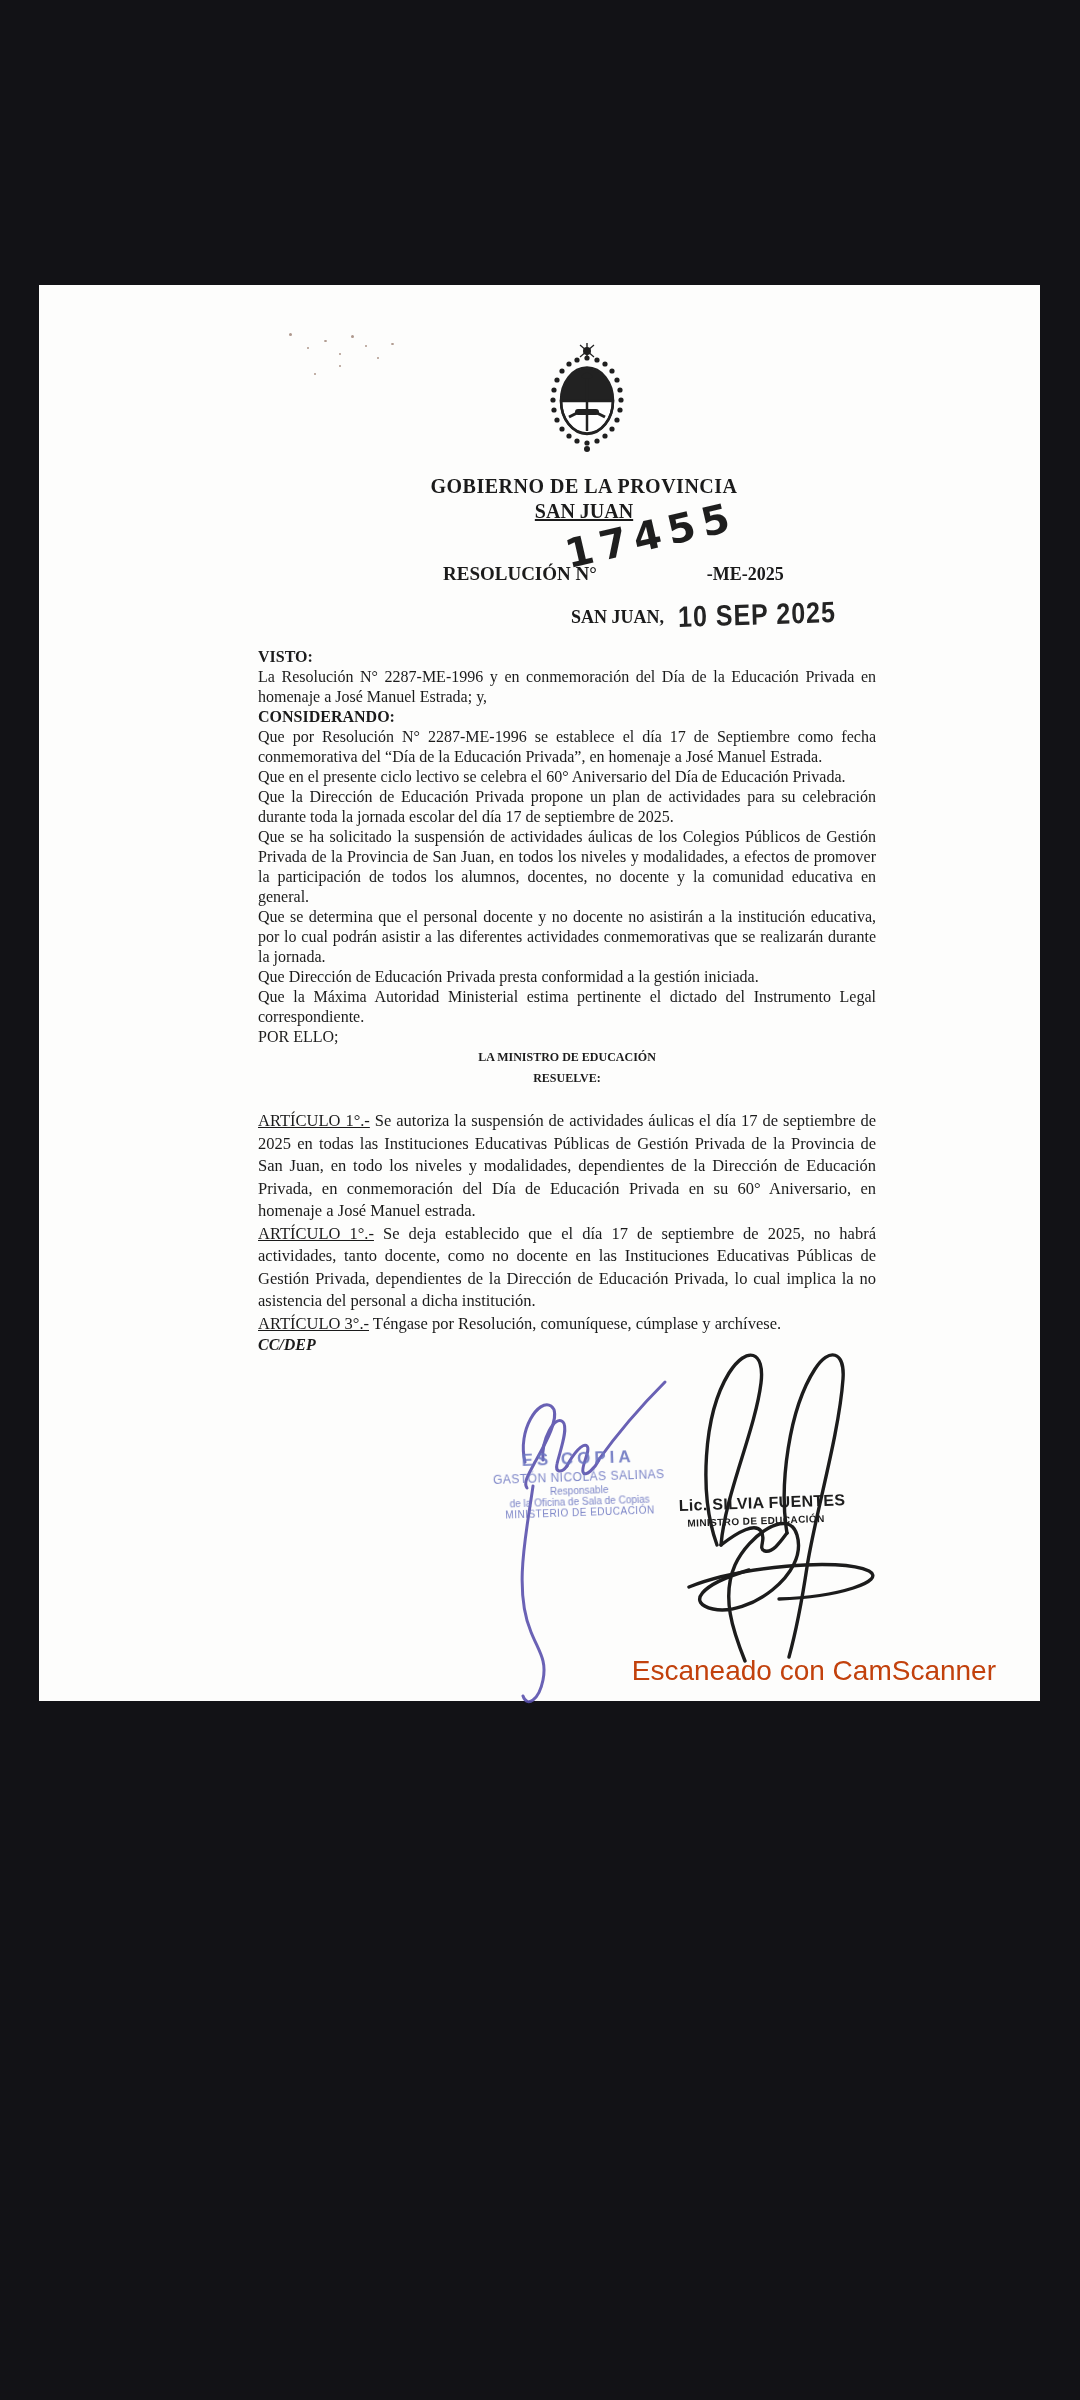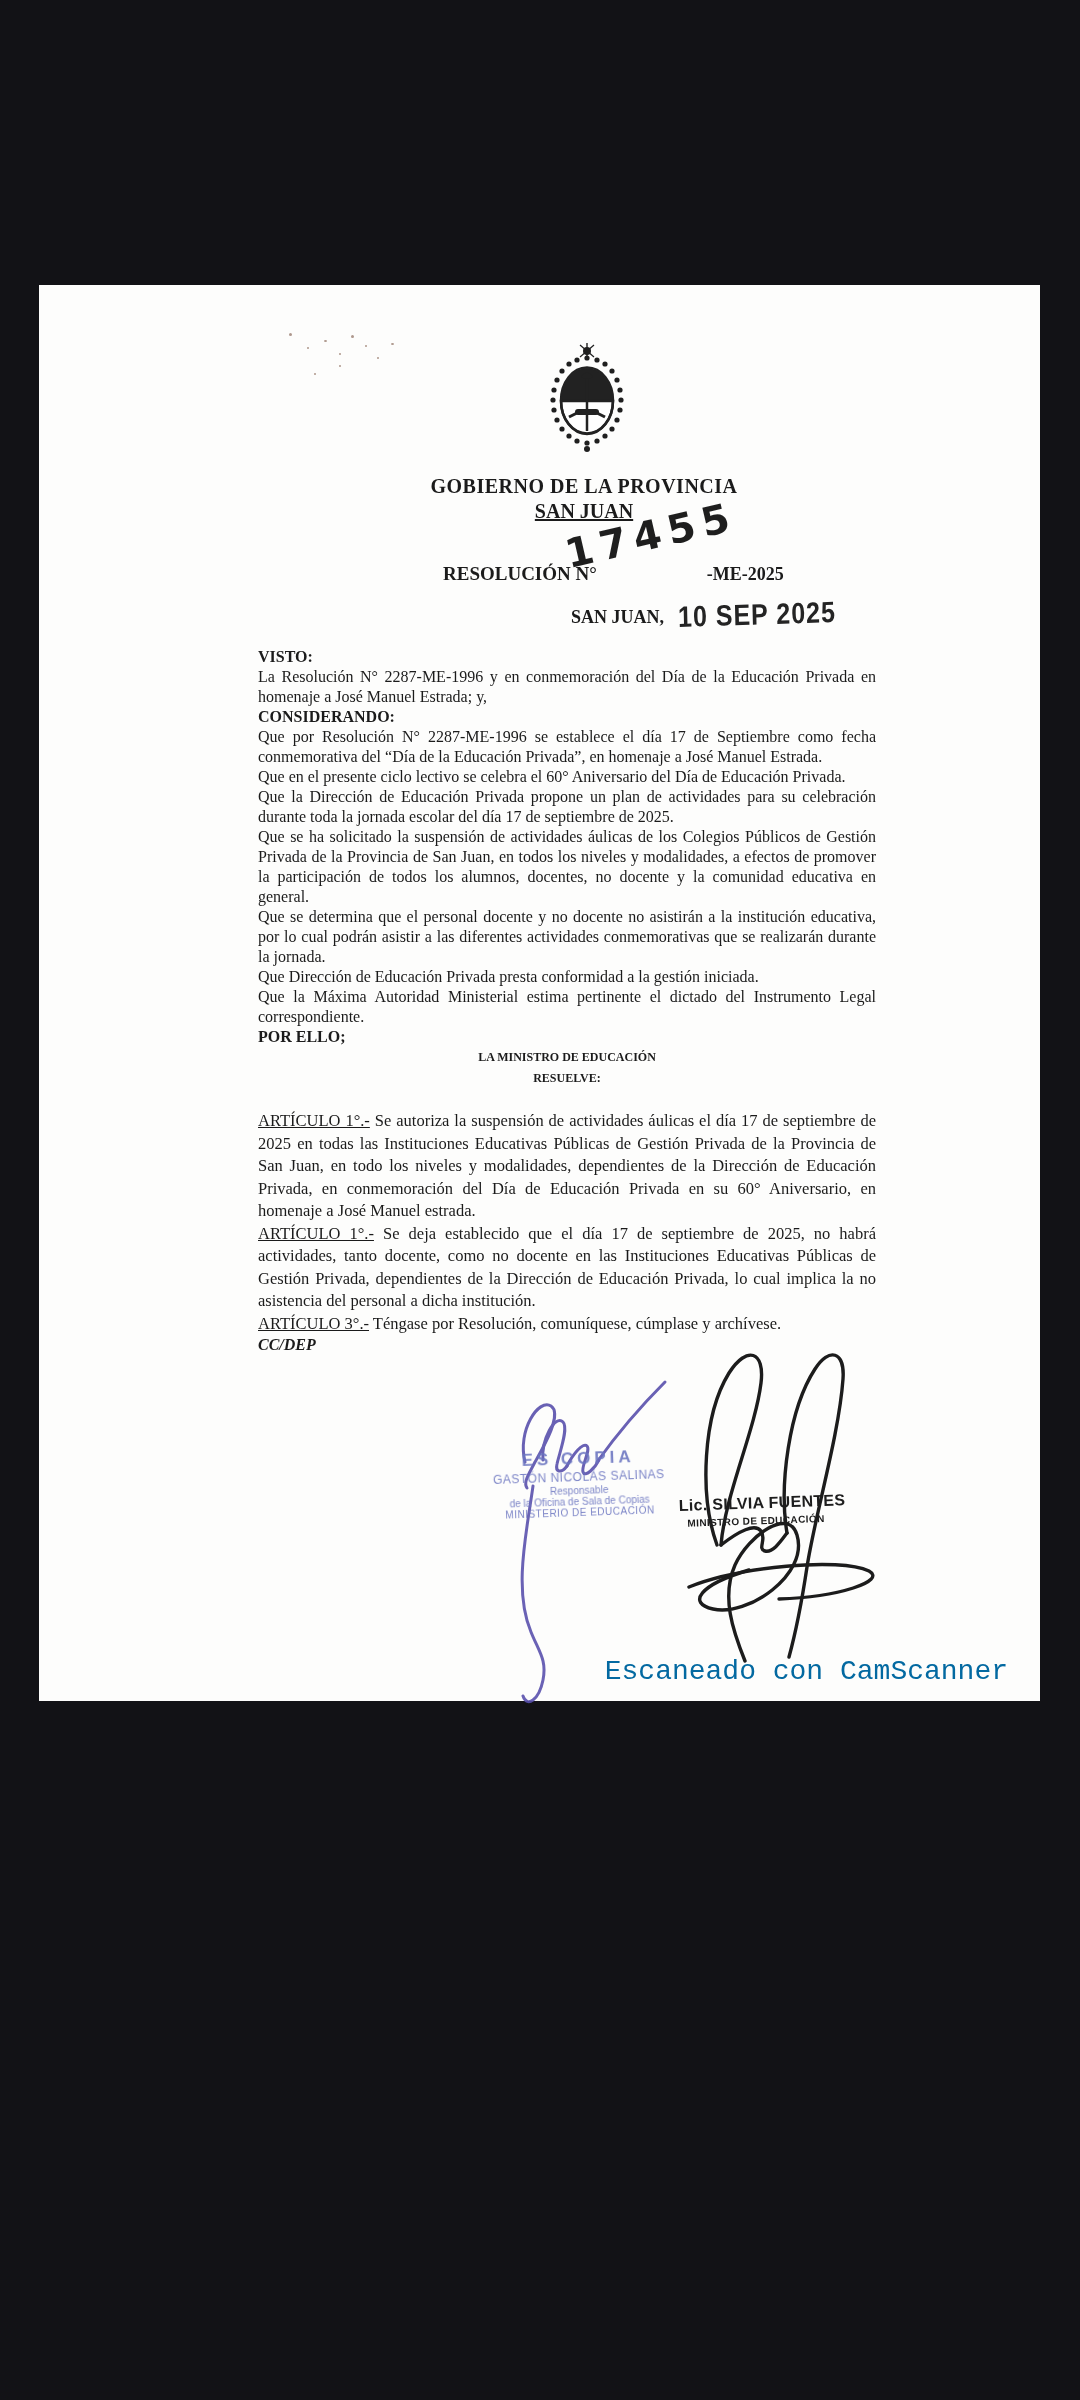--- a/index.html
+++ b/index.html
@@ -41,21 +41,21 @@
     transform:scaleY(1.18) rotate(-1.5deg);margin-left:10px;
   }
   
   .doc-col{
     position:absolute;left:219px;top:362px;width:618px;
     font-size:16px;line-height:20px;text-align:justify;
   }
   .doc-col p{margin:0;}
   .h-bold{font-weight:bold;}
   .sec-considerando{margin-top:33px;}
-  .por-ello{font-weight:bold;}
+  .por-ello{font-weight:normal;}
   .resuelve{
     margin-top:14px;margin-bottom:0;text-align:center;
     font-weight:bold;font-size:12px;line-height:21px;
   }
   .article{margin-top:15px;font-size:16.5px;line-height:22.5px;}
   .article.first{margin-top:21px;}
   .article.third{}
   .art-label{font-weight:normal;text-decoration:underline;}
   .cc{margin-top:21px;font-style:italic;font-weight:bold;font-size:16px;}
   
@@ -74,23 +74,23 @@
   .black-sig{position:absolute;left:590px;top:1050px;}
   .minister-stamp{
     position:absolute;left:640px;top:1208px;width:230px;
     font-family:"Liberation Sans",sans-serif;color:#1d1d1d;
     transform:rotate(-2deg);
   }
   .ms-name{font-weight:bold;font-size:16px;letter-spacing:.3px;white-space:nowrap;}
   .ms-title{font-weight:bold;font-size:10px;letter-spacing:.4px;margin-top:3px;margin-left:8px;white-space:nowrap;}
   
   .watermark{
-    position:absolute;right:32px;bottom:14px;
-    font-family:Liberation Mono, monospace;
-    font-size:28px;color:#0369a1;
+    position:absolute;right:44px;bottom:14px;
+    font-family:Liberation Sans, sans-serif;
+    font-size:28px;color:#c2410c;
   }
 </style>
 </head>
 <body>
 
 <div class="screen">
 
   <div class="paper">
 
     <div>

